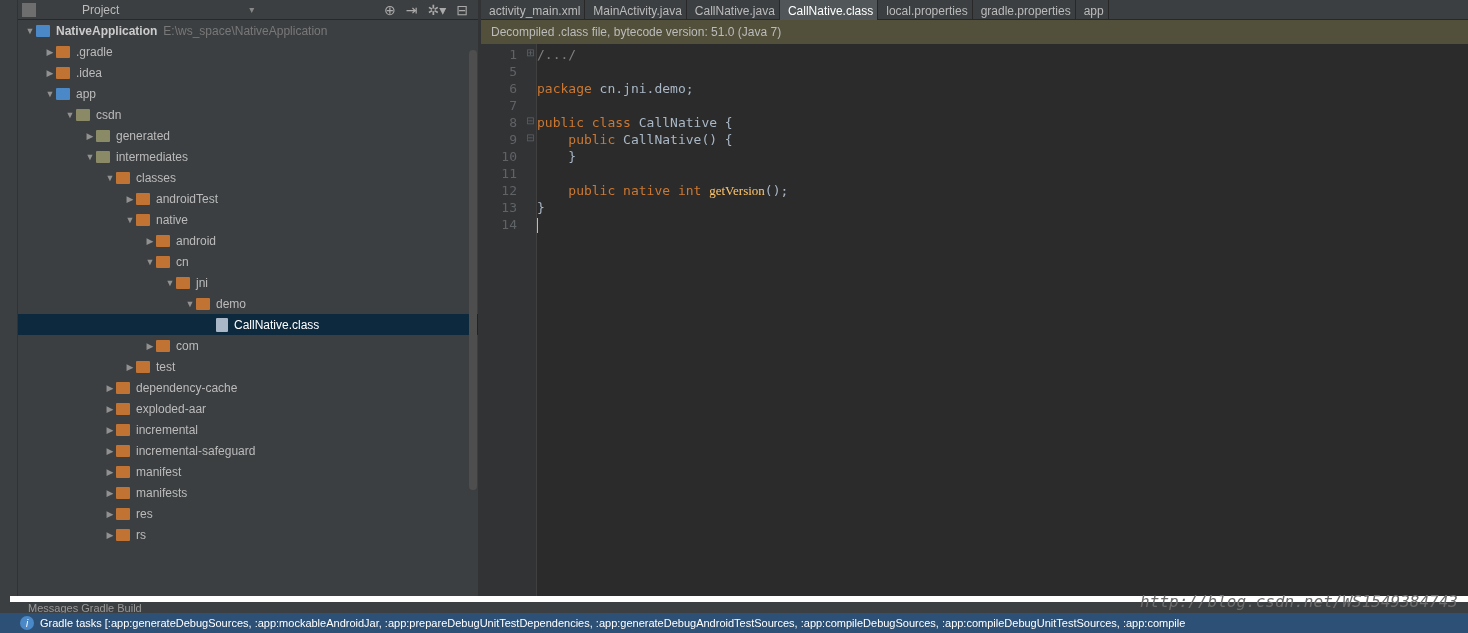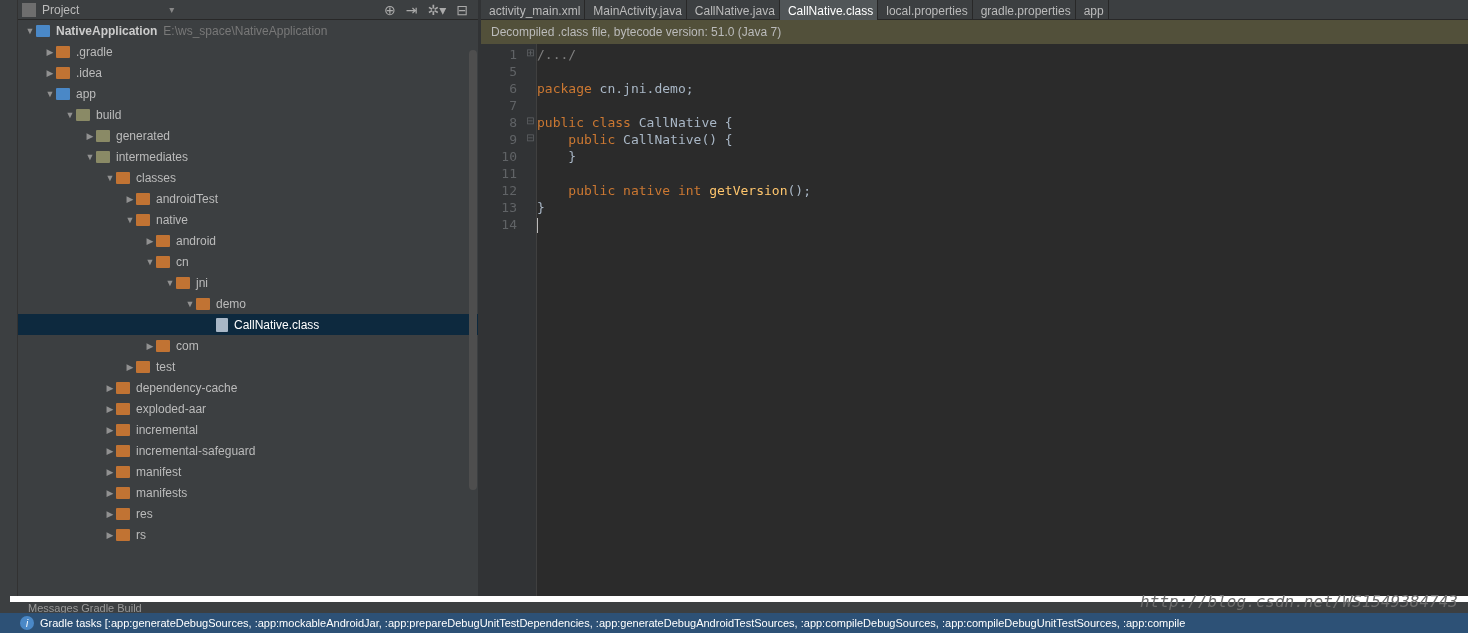--- a/index.html
+++ b/index.html
@@ -13,20 +13,21 @@
   position: relative;
 }
 .sidebar-left {
   position: absolute; left: 0; top: 0; width: 18px; height: 100%;
   background: #3c3f41; border-right: 1px solid #323232;
 }
 .top-section {
   position: absolute; left: 18px; top: 0; width: 460px; height: 20px;
   background: #3c3f41; display: flex; align-items: center;
   border-bottom: 1px solid #282828;
+  gap: 40px;
 }
 .proj-icon { width: 14px; height: 14px; margin-left: 4px; background: #6e6e6e; }
 .proj-label { margin-left: 6px; color: #bbbbbb; }
 .proj-drop { margin-left: 90px; color: #888; font-size: 10px; }
 .toolbar-icons { margin-left: auto; display: flex; gap: 10px; padding-right: 10px; color: #aaa; font-size: 14px; }
 .toolbar-icons span { cursor: pointer; }
 .tree {
   position: absolute; left: 18px; top: 20px; width: 460px; height: 576px;
   background: #3c3f41; overflow: hidden;
 }
@@ -90,21 +91,21 @@
 }
 .fold-mark { color: #606366; font-size: 10px; text-align: center; line-height: 17px; }
 .editor {
   position: absolute; left: 537px; top: 44px; right: 0; height: 552px;
   background: #2b2b2b; font-family: Consolas, monospace; font-size: 13px;
   line-height: 17px; padding-top: 2px; white-space: pre;
 }
 .kw { color: #cc7832; }
 .ident { color: #a9b7c6; }
 .cmt { color: #808080; }
-.method { color: #ffc66d; }
+.method { color: #ffc66d; font-family: Liberation Serif, serif; }
 .caret {
   display: inline-block; width: 1px; height: 15px; background: #bbbbbb;
   vertical-align: middle;
 }
 .status-bar {
   position: absolute; left: 10px; bottom: 20px; width: 100%; height: 17px;
   background: #3c3f41; color: #999; font-size: 11px;
   display: flex; align-items: center; padding-left: 18px;
   border-top: 6px solid #ffffff;
 }
@@ -159,21 +160,21 @@
       <span>.idea</span>
     </div>
   <div class="tree-row" style="padding-left:26px">
       <span class="arrow open"></span>
       <span class="folder-icon module"></span>
       <span>app</span>
     </div>
   <div class="tree-row" style="padding-left:46px">
       <span class="arrow open"></span>
       <span class="folder-icon gray"></span>
-      <span>build</span>
+      <span>csdn</span>
     </div>
   <div class="tree-row" style="padding-left:66px">
       <span class="arrow closed"></span>
       <span class="folder-icon gray"></span>
       <span>generated</span>
     </div>
   <div class="tree-row" style="padding-left:66px">
       <span class="arrow open"></span>
       <span class="folder-icon gray"></span>
       <span>intermediates</span>

